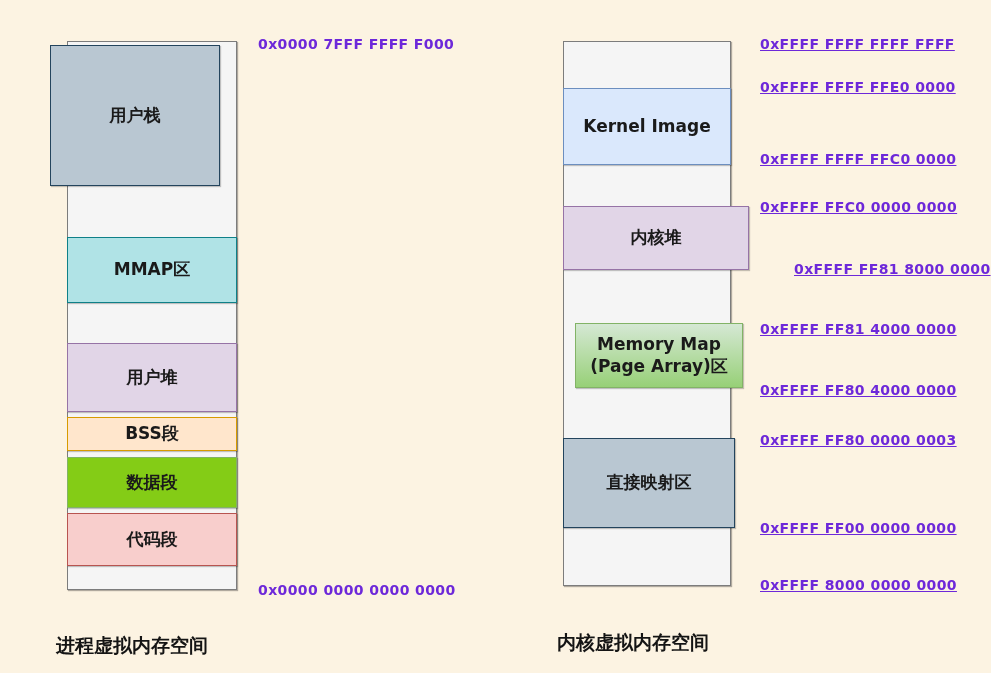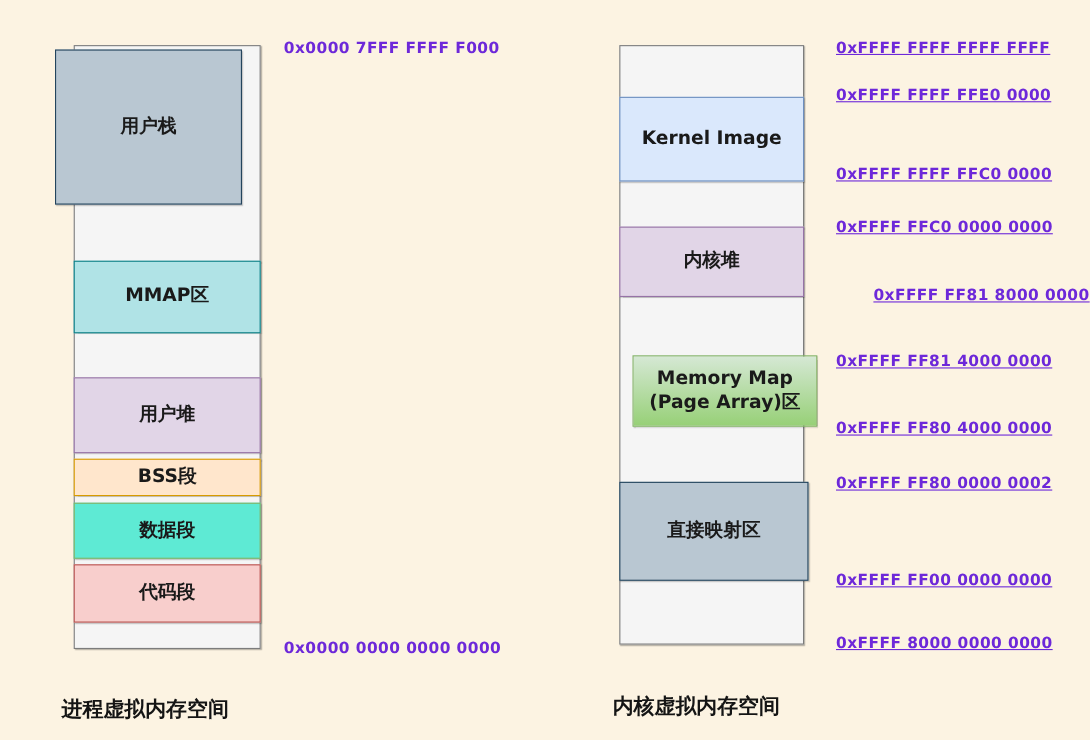--- a/index.html
+++ b/index.html
@@ -38,21 +38,21 @@
   }
   
   .seg-user-stack  {left:50px;width:170px;top:45px;height:141px;}
   .seg-mmap        {left:67px;width:170px;top:237px;height:66px;}
   .seg-user-heap   {left:67px;width:170px;top:343px;height:69px;}
   .seg-bss         {left:67px;width:170px;top:417px;height:34px;}
   .seg-data        {left:67px;width:170px;top:457px;height:51px;}
   .seg-code        {left:67px;width:170px;top:513px;height:53px;}
   
   .seg-kernel-image{left:563px;width:168px;top:88px;height:77px;}
-  .seg-kernel-heap {left:563px;width:168px;top:206px;height:64px;}
+  .seg-kernel-heap {left:563px;width:186px;top:206px;height:64px;}
   .seg-memory-map  {left:563px;width:168px;top:323px;height:65px;
                     background:linear-gradient(180deg,var(--g1,#d5e8d4),var(--g2,#97d077));margin-left:12px;}
   .seg-direct-map  {left:563px;width:172px;top:438px;height:90px;}
   .addr{
     position:absolute;
     font-weight:bold;
     font-size:14px;
     letter-spacing:0.4px;
     color:#6d28d9;
     white-space:nowrap;
@@ -99,21 +99,21 @@
   </div>
 
   <div class="seg seg-user-heap" style="background: rgb(225, 213, 231); border-color: rgb(150, 115, 166);">
     <span>用户堆</span>
   </div>
 
   <div class="seg seg-bss" style="background: rgb(255, 230, 204); border-color: rgb(215, 155, 0);">
     <span>BSS段</span>
   </div>
 
-  <div class="seg seg-data" style="background: #5eead4; border-color: rgb(130, 179, 102);">
+  <div class="seg seg-data" style="background: #84cc16; border-color: rgb(130, 179, 102);">
     <span>数据段</span>
   </div>
 
   <div class="seg seg-code" style="background: rgb(248, 206, 204); border-color: rgb(184, 84, 80);">
     <span>代码段</span>
   </div>
 
   <div class="addr addr-l a-l-top">0x0000 7FFF FFFF F000</div>
   <div class="addr addr-l a-l-bottom">0x0000 0000 0000 0000</div>
 
@@ -137,19 +137,19 @@
     <span>直接映射区</span>
   </div>
 
   <div class="addr addr-r a-r-0">0xFFFF FFFF FFFF FFFF</div>
   <div class="addr addr-r a-r-1">0xFFFF FFFF FFE0 0000</div>
   <div class="addr addr-r a-r-2">0xFFFF FFFF FFC0 0000</div>
   <div class="addr addr-r a-r-3">0xFFFF FFC0 0000 0000</div>
   <div class="addr addr-r a-r-4">0xFFFF FF81 8000 0000</div>
   <div class="addr addr-r a-r-5">0xFFFF FF81 4000 0000</div>
   <div class="addr addr-r a-r-6">0xFFFF FF80 4000 0000</div>
-  <div class="addr addr-r a-r-7">0xFFFF FF80 0000 0002</div>
+  <div class="addr addr-r a-r-7">0xFFFF FF80 0000 0003</div>
   <div class="addr addr-r a-r-8">0xFFFF FF00 0000 0000</div>
   <div class="addr addr-r a-r-9">0xFFFF 8000 0000 0000</div>
 
   <div class="diagram-title title-kernel">内核虚拟内存空间</div>
 
 </div>
 
 </body></html>

